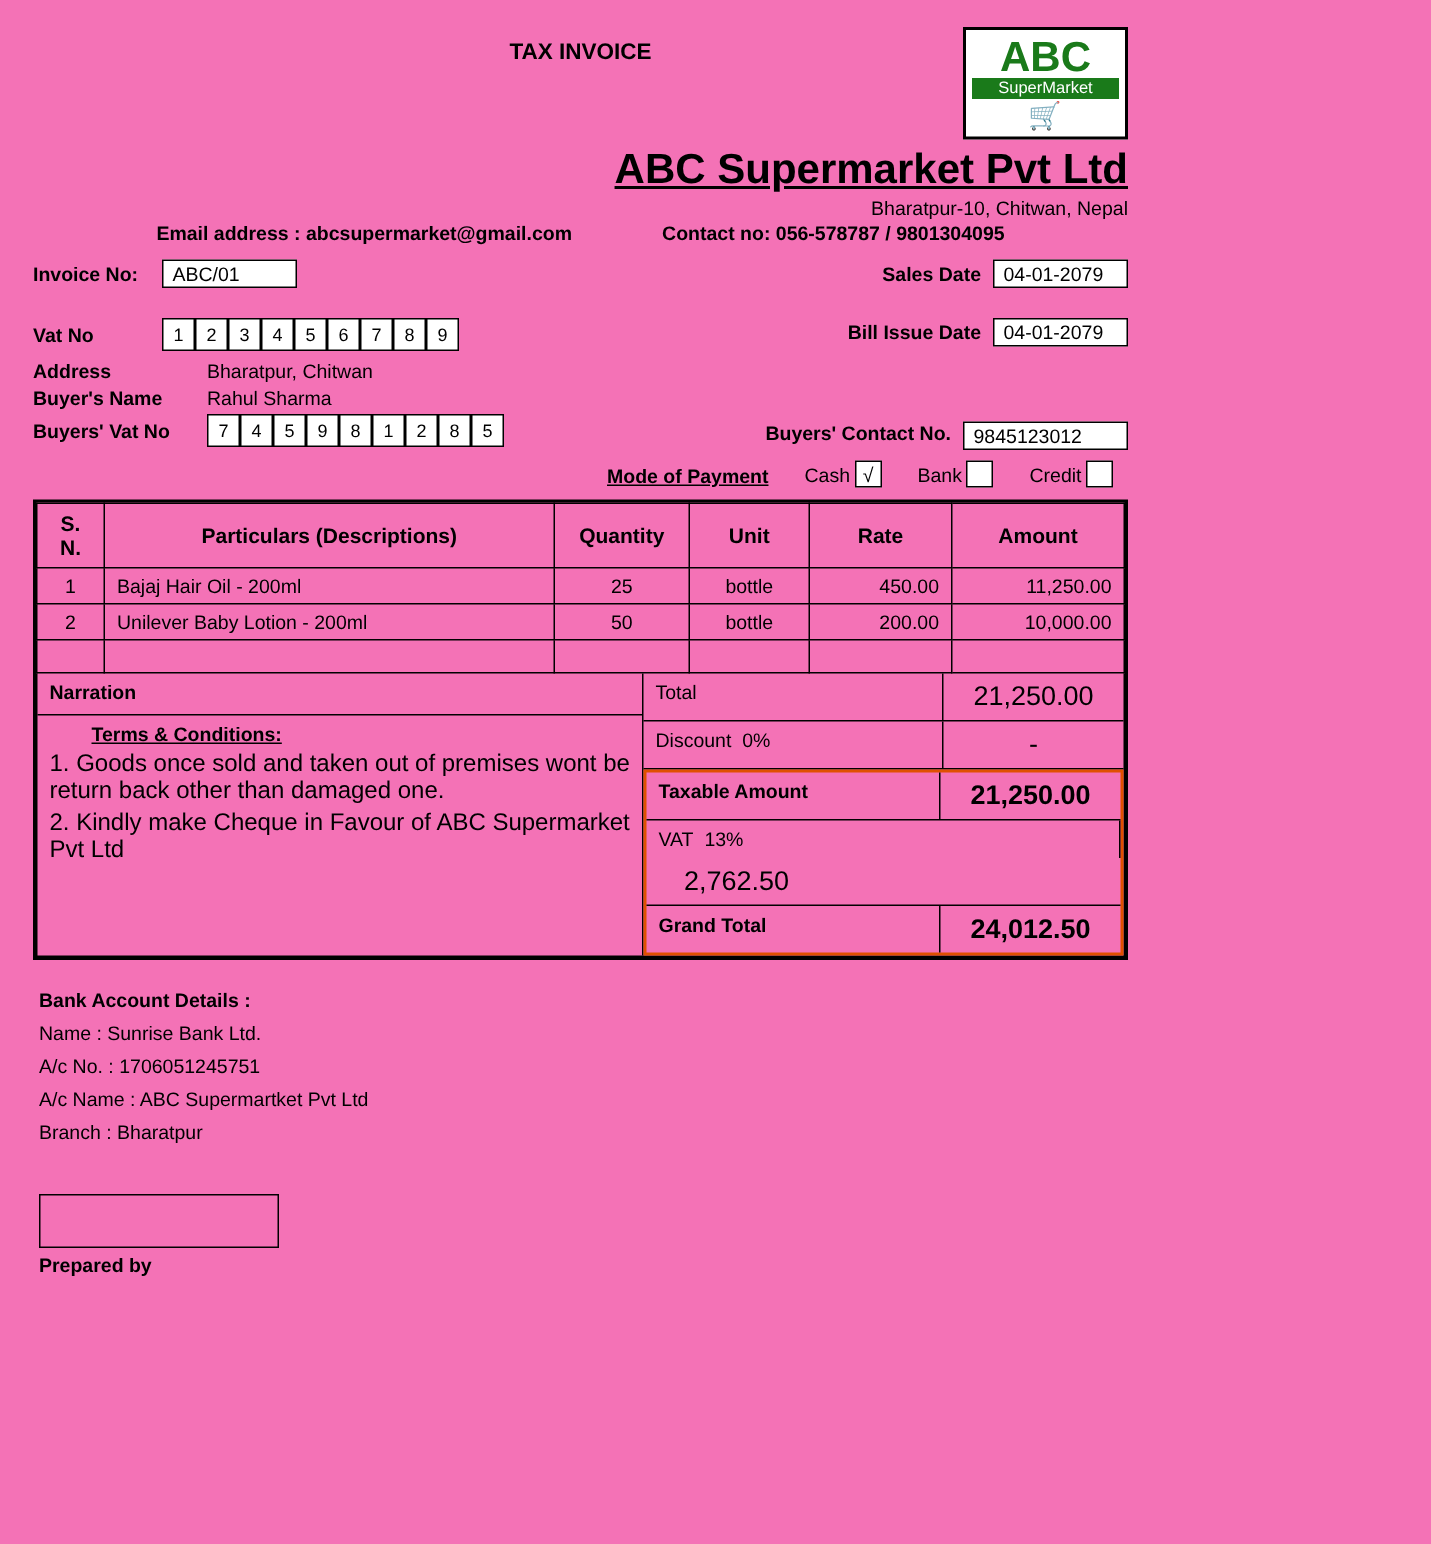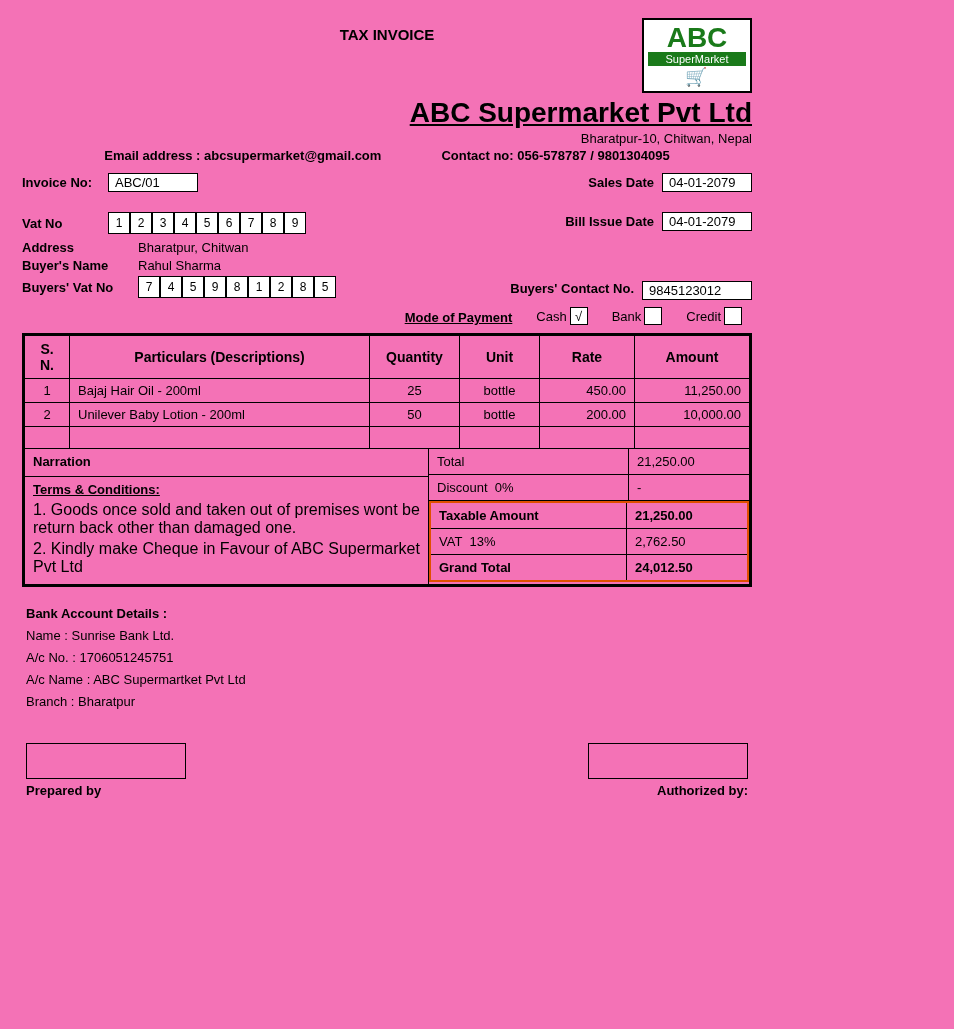--- a/index.html
+++ b/index.html
@@ -229,20 +229,21 @@
       min-height: 28px;
     }
     .terms-row {
       padding: 5px 8px;
     }
     .terms-title {
       font-weight: bold;
       text-decoration: underline;
       font-size: 13px;
       margin-bottom: 4px;
+      margin-left: 28px;
     }
     .terms-text {
       font-size: 16px;
       margin-bottom: 3px;
     }
     .bottom-right {
       width: 320px;
     }
     .summary-row {
       display: flex;
@@ -253,22 +254,22 @@
     }
     .summary-label {
       flex: 1;
       padding: 5px 8px;
       font-size: 13px;
       border-right: 1.5px solid #000;
     }
     .summary-value {
       width: 120px;
       padding: 5px 8px;
-      text-align: left;
-      font-size: 13px;
+      text-align: center;
+      font-size: 18px;
     }
     
     .bank-details {
       margin-top: 16px;
       padding: 0 4px;
       font-size: 13px;
       line-height: 1.7;
     }
     .bank-details-title {
       font-weight: bold;
@@ -485,21 +486,21 @@
           <div class="summary-value">-</div>
         </div>
 
         <div style="border: 2.5px solid #e05000;">
 
           <div class="summary-row" style="border-bottom: 1.5px solid #000;">
             <div class="summary-label" style="font-weight:bold; border-right:1.5px solid #000;">Taxable Amount</div>
             <div class="summary-value" style="font-weight:bold;">21,250.00</div>
           </div>
 
-          <div class="summary-row" style="border-bottom: 1.5px solid #000;">
+          <div class="summary-row" style="border-bottom: 1.5px solid #000; flex-direction: column;">
             <div class="summary-label" style="border-right:1.5px solid #000;">
               <span>VAT</span>&nbsp;&nbsp;<span>13%</span>
             </div>
             <div class="summary-value">2,762.50</div>
           </div>
 
           <div class="summary-row">
             <div class="summary-label" style="font-weight:bold; border-right:1.5px solid #000;">Grand Total</div>
             <div class="summary-value" style="font-weight:bold;">24,012.50</div>
           </div>
@@ -514,18 +515,14 @@
     <div>A/c No. :   1706051245751</div>
     <div>A/c Name : ABC Supermartket Pvt Ltd</div>
     <div>Branch     :   Bharatpur</div>
   </div>
 
   <div class="signature-row">
     <div class="sig-box">
       <div class="sig-line"></div>
       <span class="sig-label">Prepared by</span>
     </div>
-    <div class="sig-box" style="align-items:flex-end;">
-      <div class="sig-line"></div>
-      <span class="sig-label">Authorized by:</span>
-    </div>
   </div>
 </div>
 
 </body></html>

